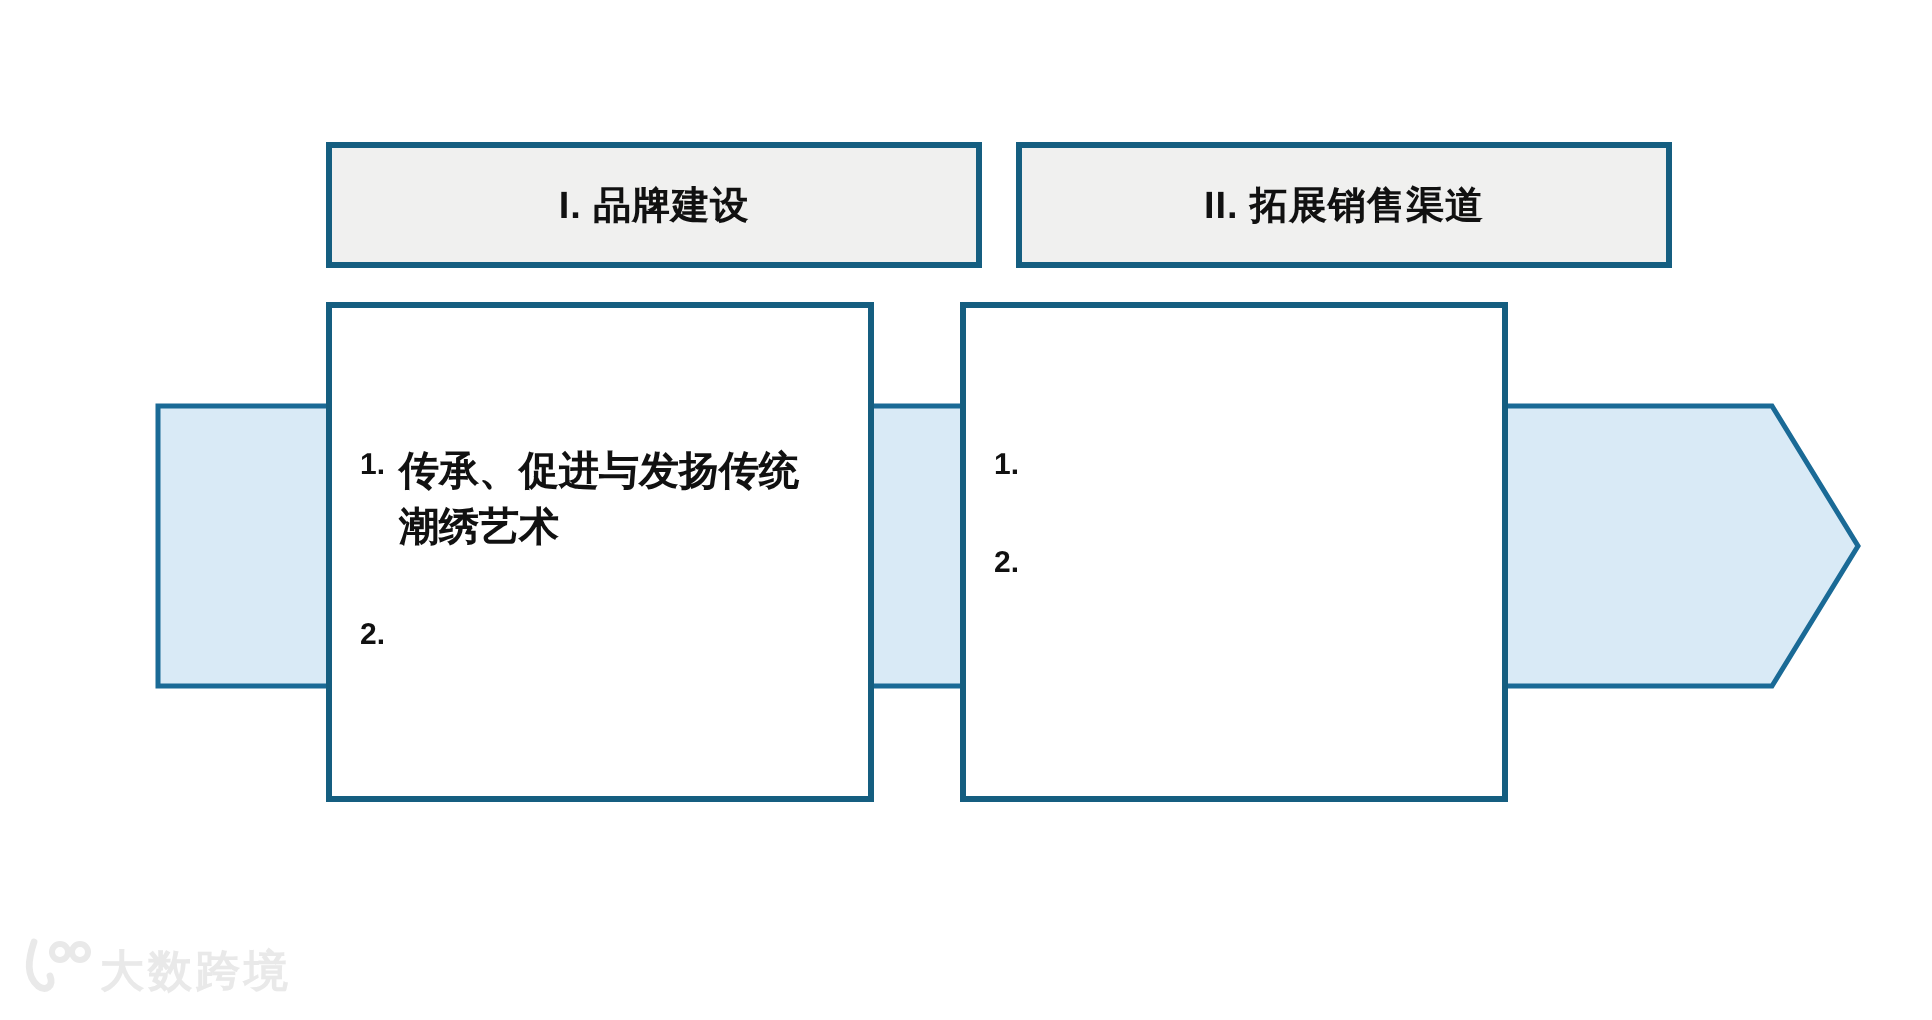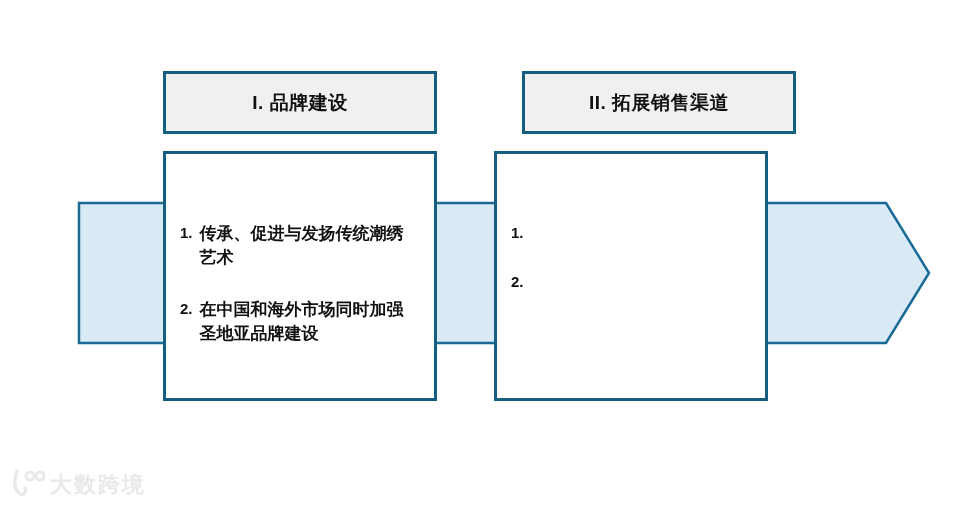--- a/index.html
+++ b/index.html
@@ -15,24 +15,24 @@
     position: absolute;
     left: 0; top: 0;
     width: 966px; height: 510px;
   }
   .col {
     position: absolute;
     top: 71px;
     width: 274px;
   }
   .col-1 { left: 163px; }
-  .col-2 { left: 494px; padding-left: 28px; }
+  .col-2 { left: 480px; padding-left: 28px; }
   .header-box {
     box-sizing: border-box;
-    width: 274px;
+    width: 328px;
     height: 63px;
     background: #f0f0ef;
     border: 3px solid #155e80;
     display: flex;
     align-items: center;
     justify-content: center;
   }
   .header-box .title {
     font-size: 19px;
     font-weight: bold;
@@ -58,21 +58,21 @@
   }
   .item .num {
     flex: 0 0 auto;
     font-size: 15px;
     font-weight: bold;
     color: #111111;
     margin-right: 7px;
     line-height: 1.4;
   }
   .item .txt {
-    font-size: 17px;
+    font-size: 20px;
     font-weight: bold;
     color: #111111;
     line-height: 1.42;
     max-width: 212px;
   }
   .watermark {
     position: absolute;
     left: 8px;
     top: 468px;
     display: flex;
@@ -101,21 +101,20 @@
     <div class="header-box">
       <span class="title">I. 品牌建设</span>
     </div>
     <div class="content-box">
       <div class="item">
         <span class="num">1.</span>
         <span class="txt">传承、促进与发扬传统潮绣艺术</span>
       </div>
       <div class="item">
         <span class="num">2.</span>
-        <span class="txt">在中国和海外市场同时加强圣地亚品牌建设</span>
       </div>
     </div>
   </div>
 
   <div class="col col-2">
     <div class="header-box">
       <span class="title">II. 拓展销售渠道</span>
     </div>
     <div class="content-box">
       <div class="item">

